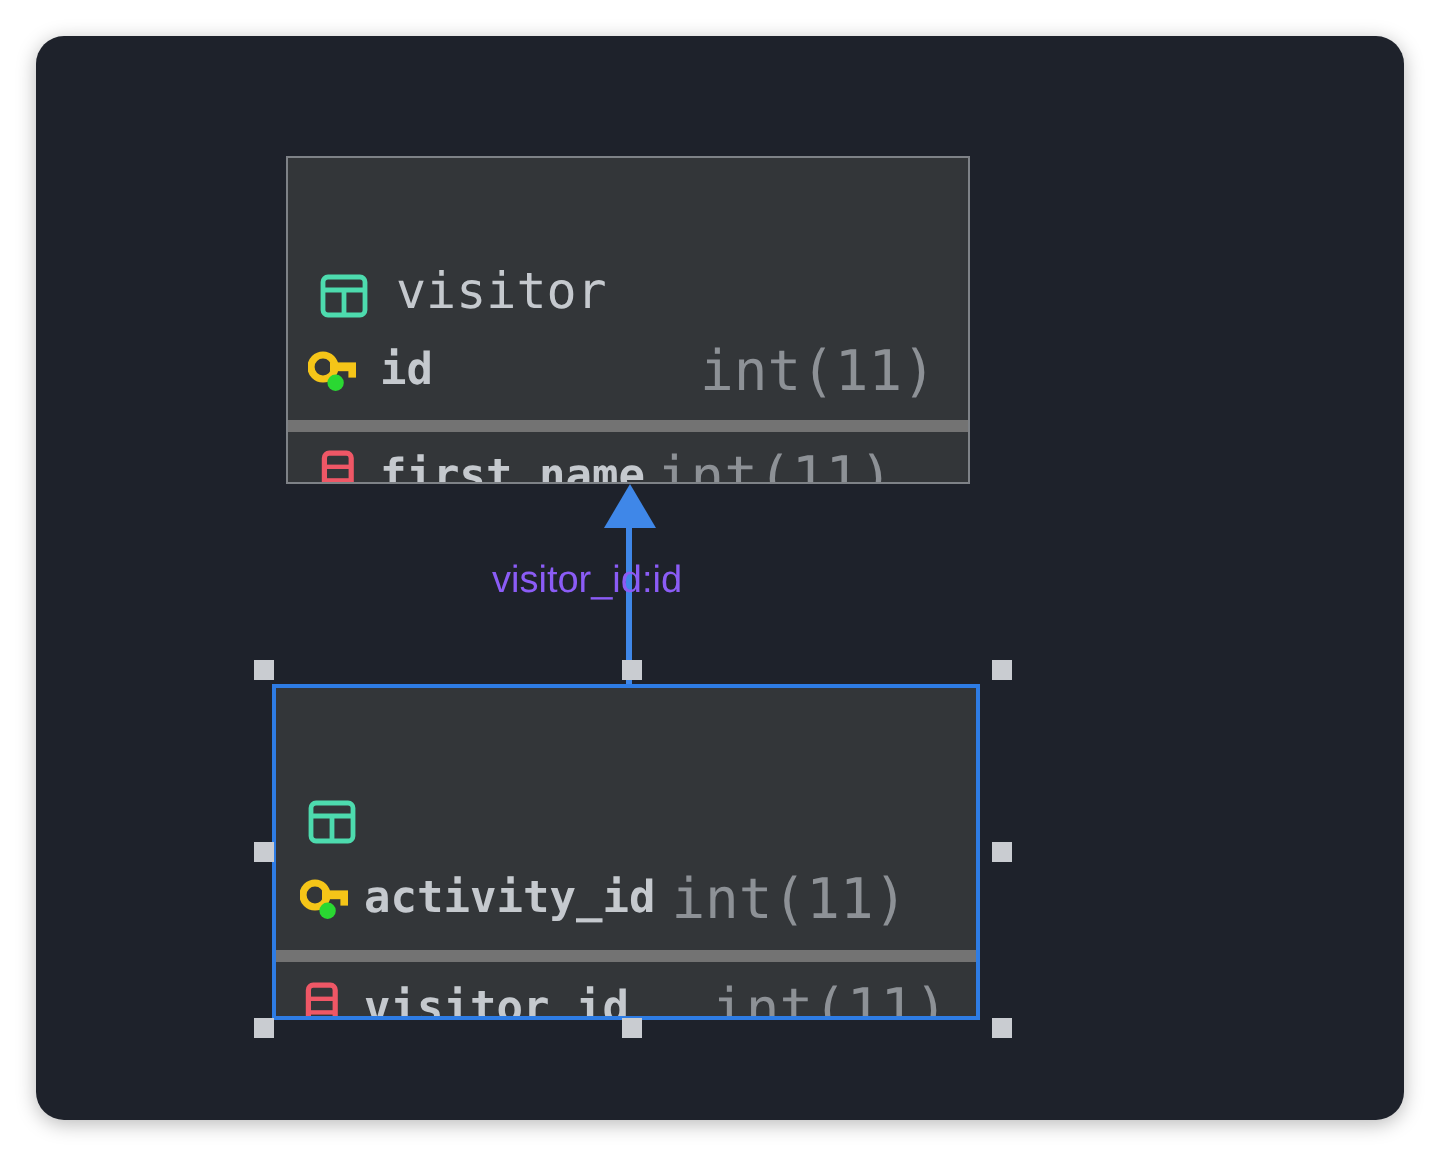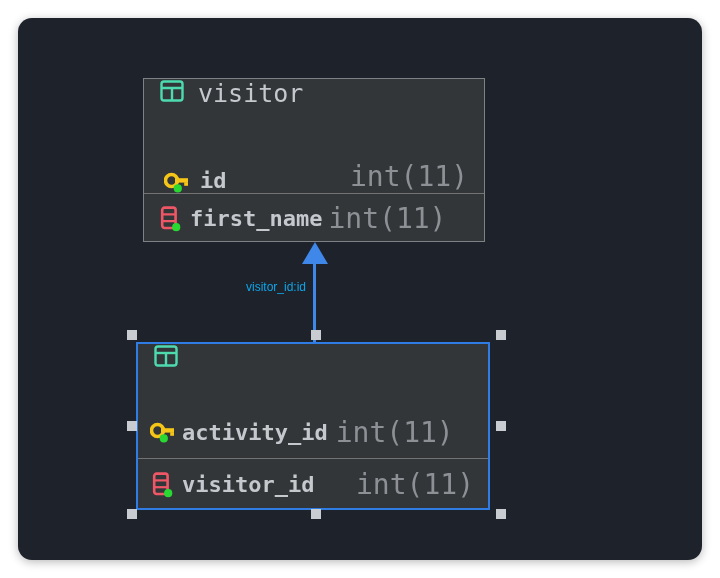--- a/index.html
+++ b/index.html
@@ -42,43 +42,44 @@
   .node.plain {
     border: 1px solid #7e8287;
   }
 
   .node.selected {
     border: 2px solid #2e7ce4;
   }
 
   .node-header {
     display: flex;
-    align-items: flex-start;
+    align-items: flex-end;
     box-sizing: border-box;
     background: #333639;
+    margin-top: 17px;
   }
 
   .node-title {
     font-family: "DejaVu Sans Mono", "Liberation Mono", monospace;
     font-size: 25px;
     color: #c5c9ce;
     letter-spacing: 0px;
     white-space: nowrap;
   }
 
   .node-row {
     display: flex;
     align-items: center;
     box-sizing: border-box;
     background: #333639;
     white-space: nowrap;
   }
 
   .node-row.divided {
-    border-top: 1px solid #737373;
+    border-top: 6px solid #737373;
   }
 
   .col-name {
     font-family: "DejaVu Sans Mono", "Liberation Mono", monospace;
     font-size: 22px;
     font-weight: bold;
     color: #c5c9ce;
     white-space: nowrap;
   }
 
@@ -110,22 +111,22 @@
 
   .connector-arrow {
     position: absolute;
     width: 0;
     height: 0;
   }
 
   .connector-label {
     position: absolute;
     font-family: "Liberation Sans", sans-serif;
-    font-size: 12px;
-    color: #0ea5e9;
+    font-size: 19px;
+    color: #8b5cf6;
     white-space: nowrap;
   }
 
   
   .handle {
     position: absolute;
     width: 10px;
     height: 10px;
     background: #c9ccd1;
   }
@@ -143,21 +144,21 @@
         <span class="icon icon-table">
           <svg viewBox="0 0 24 24" width="24" height="24">
             <rect x="1.5" y="2.5" width="21" height="19" rx="2.5" ry="2.5" fill="none" stroke="#4ddbae" stroke-width="2.4"></rect>
             <line x1="1.5" y1="9" x2="22.5" y2="9" stroke="#4ddbae" stroke-width="2.4"></line>
             <line x1="12" y1="9" x2="12" y2="21.5" stroke="#4ddbae" stroke-width="2.4"></line>
           </svg>
         </span>
         <span class="node-title" style="margin-left:14px;">visitor</span>
       </div>
 
-      <div class="node-row" style="height:50px; padding-left:20px; padding-right:16px;align-items:flex-end;">
+      <div class="node-row" style="height:50px; padding-left:10px; padding-right:16px;">
         <span class="icon icon-key">
           <svg viewBox="0 0 26 22" width="26" height="22">
             <circle cx="7.5" cy="9.5" r="6" fill="none" stroke="#f5c518" stroke-width="3.6"></circle>
             <rect x="11" y="7.2" width="13" height="4.4" fill="#f5c518"></rect>
             <rect x="20.2" y="11.2" width="3.8" height="3.6" fill="#f5c518"></rect>
             <circle cx="13.8" cy="17.4" r="4.1" fill="#2ad832"></circle>
           </svg>
         </span>
         <span class="col-name" style="margin-left:10px;">id</span>
         <span class="col-type">int(11)</span>

